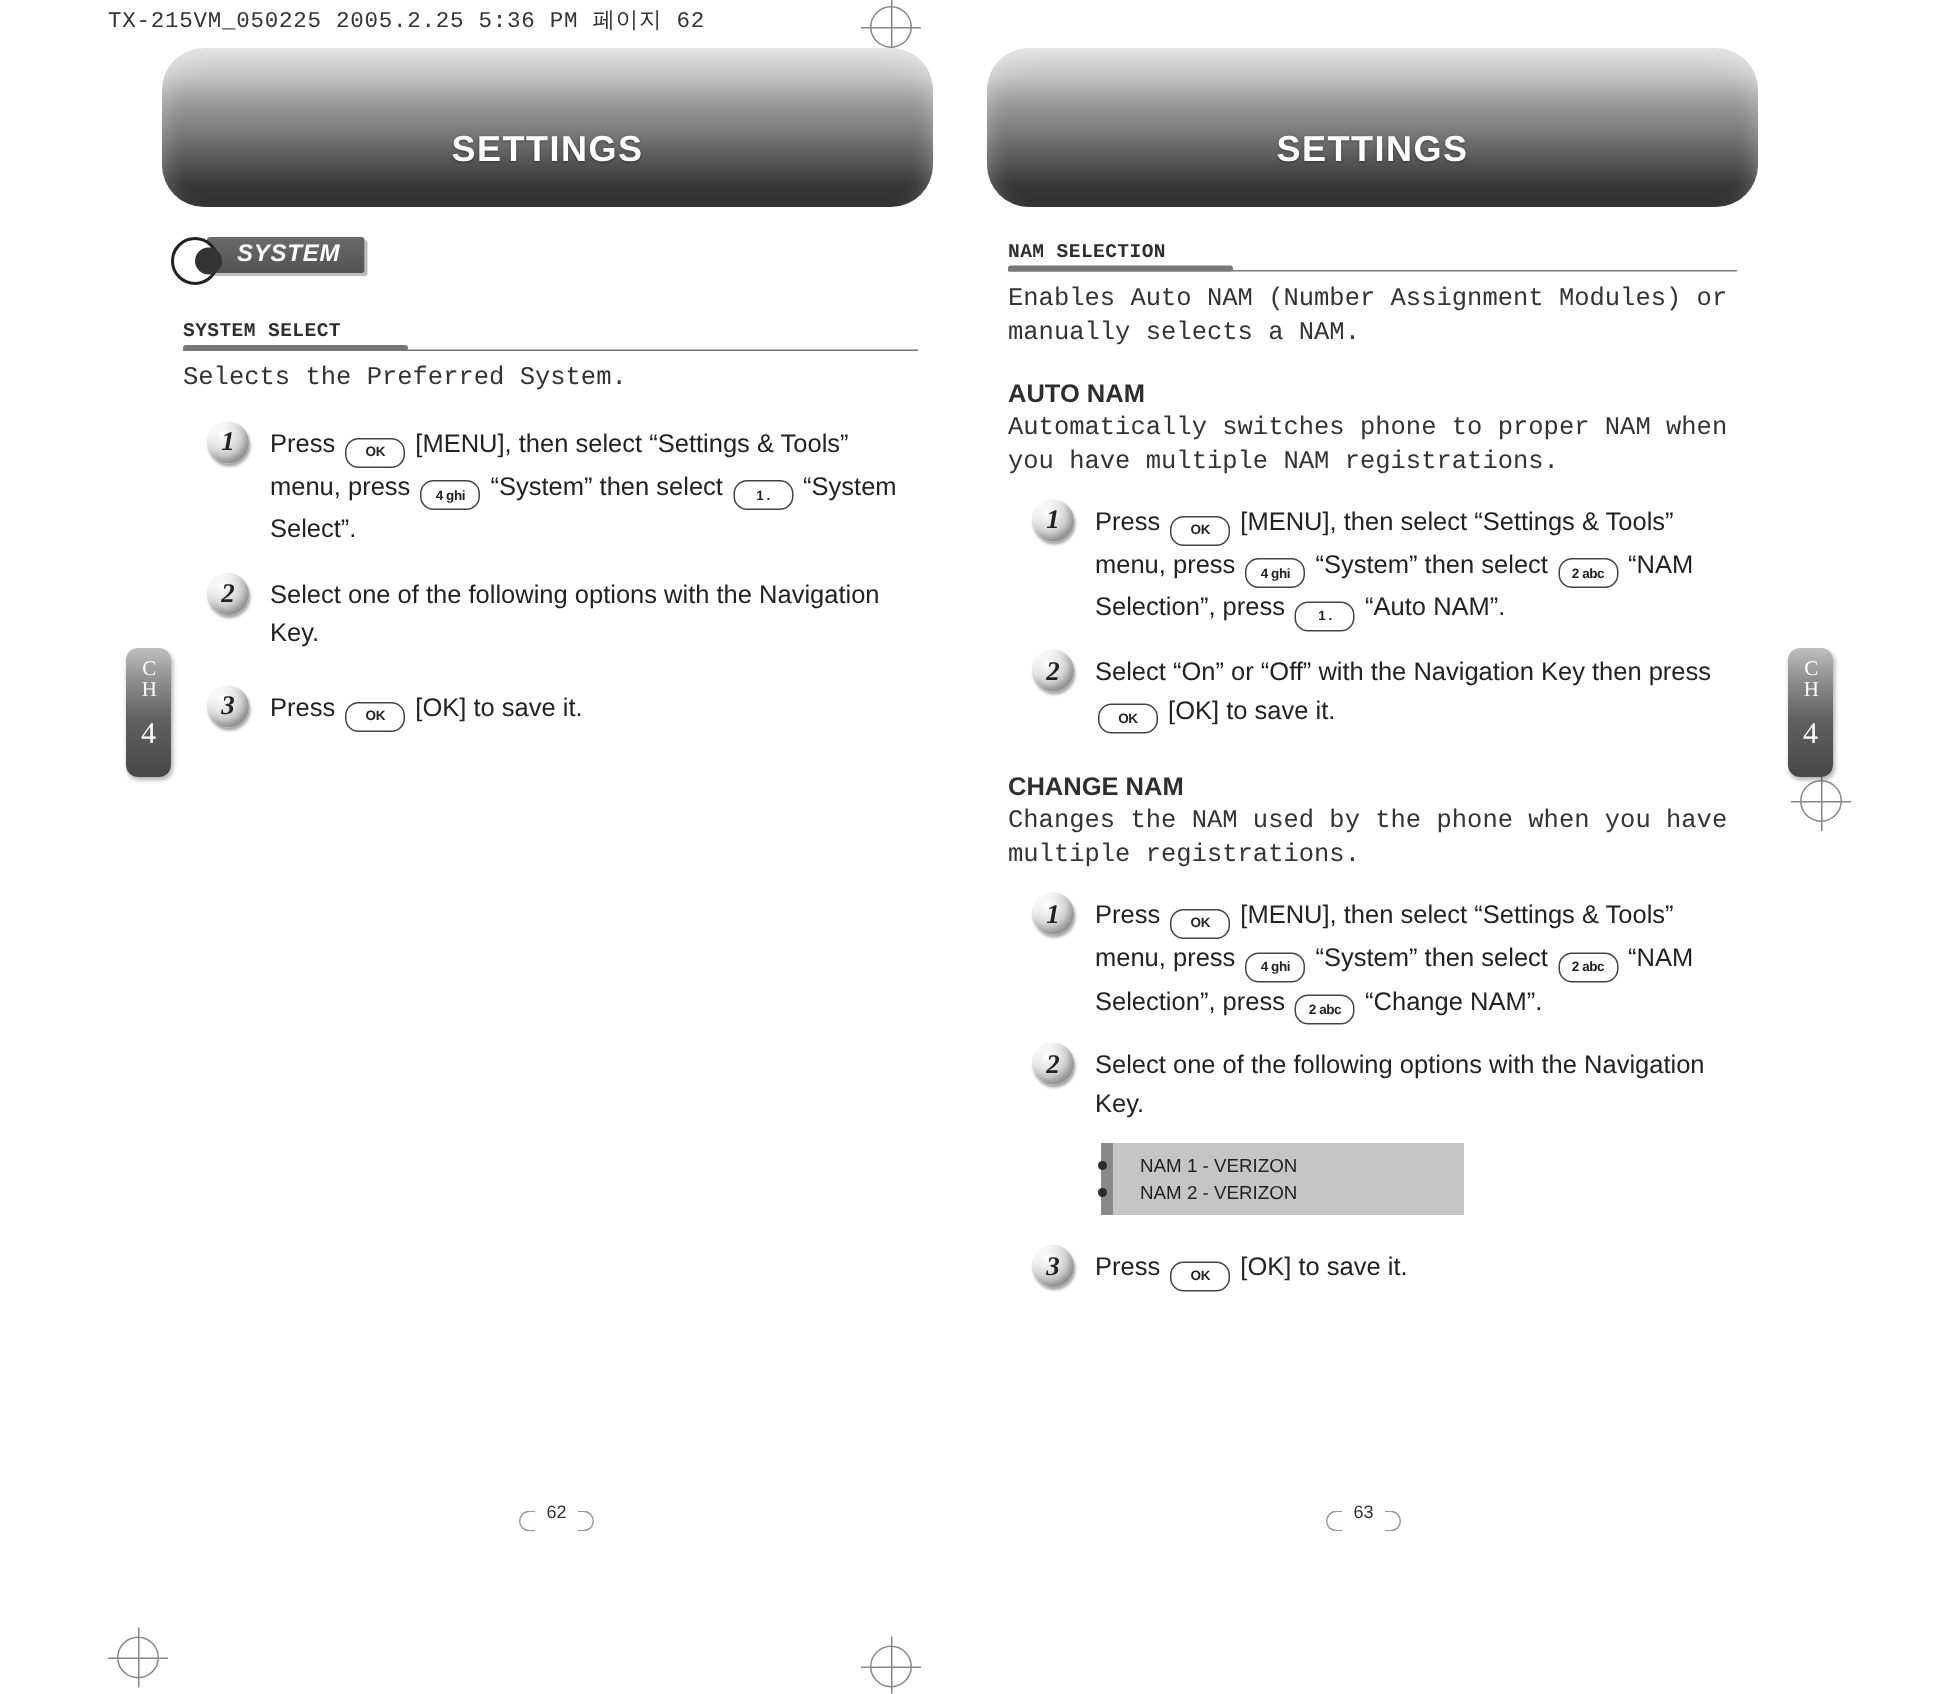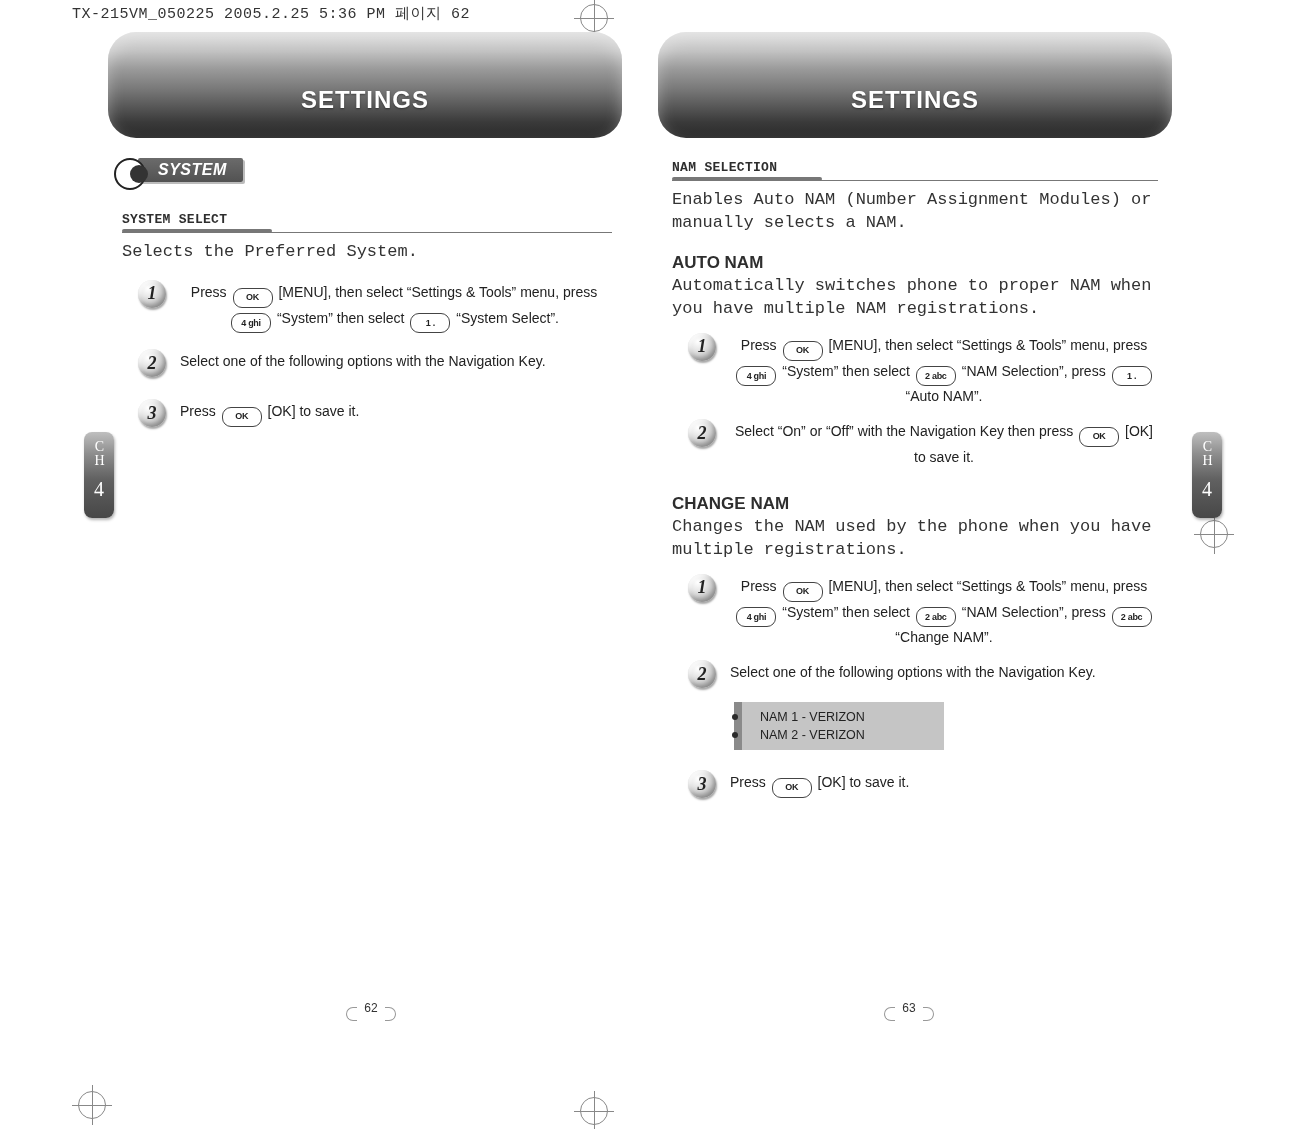--- a/index.html
+++ b/index.html
@@ -182,25 +182,24 @@
     display: flex; align-items: center; justify-content: center;
     font-weight: bold;
     font-style: italic;
     font-size: 18px;
     font-family: Georgia, 'Times New Roman', serif;
     color: #222;
     margin-right: 14px;
     margin-top: -2px;
   }
   .step .text {
-    font-size: 14px;
+    font-size: 17px;
     line-height: 1.5;
     font-family: Verdana, Geneva, sans-serif;
     color: #222;
-    text-align: center;
   }
 
   .key {
     display: inline-flex;
     align-items: center;
     justify-content: center;
     min-width: 30px;
     height: 18px;
     padding: 0 4px;
     border: 1px solid #444;
@@ -406,21 +405,21 @@
       <div class="text">
         <span>Press </span><span class="key ok"></span><span> [MENU], then select “Settings &amp; Tools” menu, press </span><span class="key k4"></span><span> “System” then select </span><span class="key k2"></span><span> “NAM Selection”, press </span><span class="key k2"></span><span> “Change NAM”.</span>
       </div>
     </div>
 
     <div class="step compact">
       <div class="num">2</div>
       <div class="text">Select one of the following options with the Navigation Key.</div>
     </div>
 
-    <div class="options-box" style="width:210px;">
+    <div class="options-box" style="width:242px;">
       <div class="bar"></div>
       <ul>
         <li>NAM 1 - VERIZON</li>
         <li>NAM 2 - VERIZON</li>
       </ul>
     </div>
 
     <div class="step" style="margin-top:22px;">
       <div class="num">3</div>
       <div class="text">

